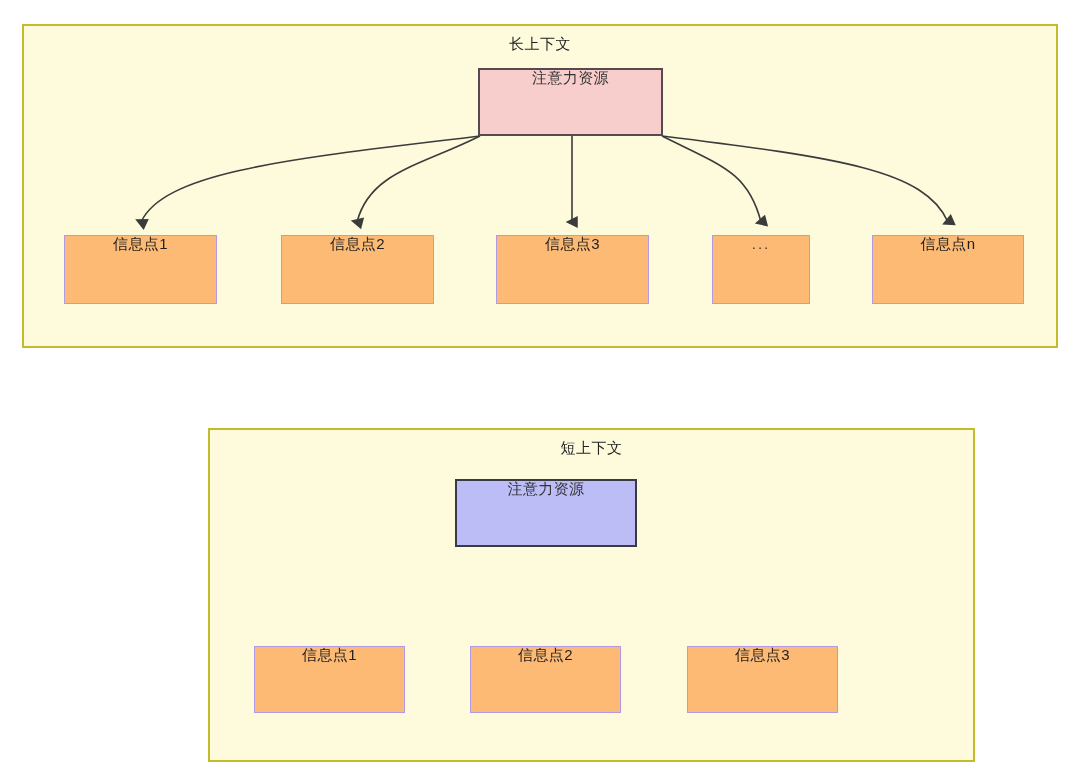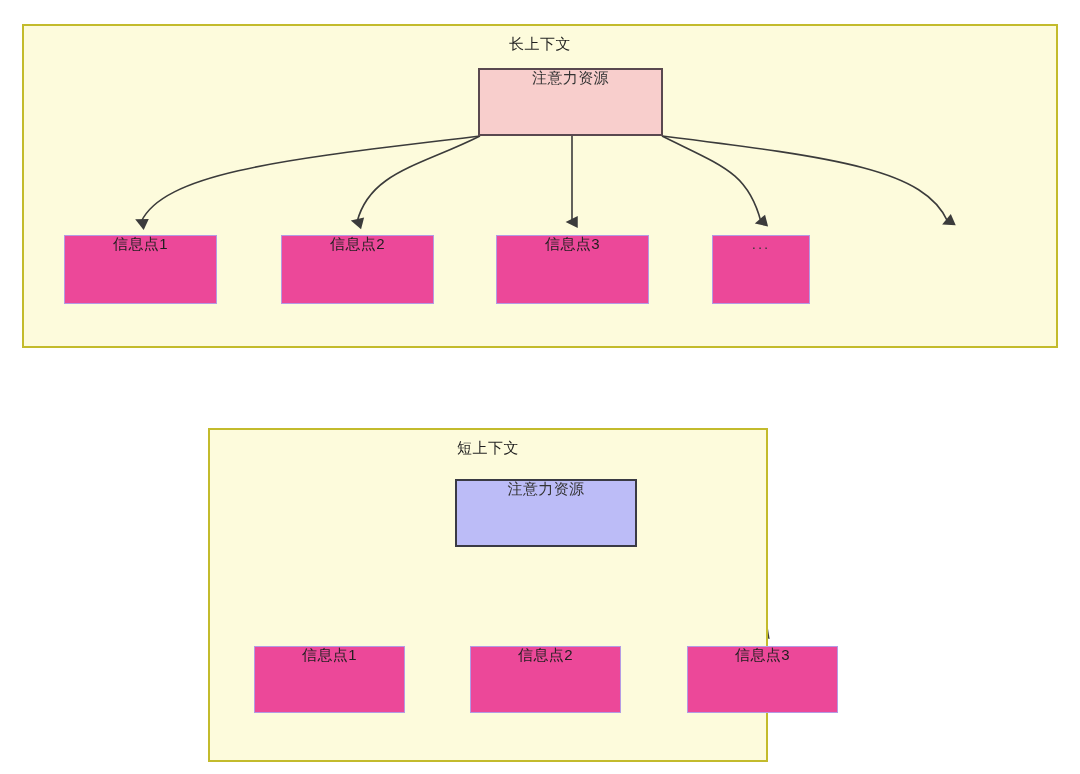--- a/index.html
+++ b/index.html
@@ -28,21 +28,21 @@
   }
   #panel-long {
     left: 22px;
     top: 24px;
     width: 1036px;
     height: 324px;
   }
   #panel-short {
     left: 208px;
     top: 428px;
-    width: 560px;
+    width: 767px;
     height: 334px;
   }
   .panel-title {
     position: absolute;
     left: 0;
     right: 0;
     top: 8px;
     text-align: center;
     font-size: 15px;
     color: #1f1f1f;
@@ -63,21 +63,21 @@
     background: #f8cecc;
     border: 2px solid #59484f;
     color: #333333;
   }
   .node-attention-blue {
     background: #bcbcf7;
     border: 2px solid #3a3a44;
     color: #333333;
   }
   .node-info {
-    background: #ec4899;
+    background: #fdba74;
     border: 1px solid #b49ae4;
     color: #1f1f1f;
   }
   .node-ellipsis {
     color: #3a3a3a;
     letter-spacing: 2px;
     font-size: 15px;
   }
   svg.edges {
     position: absolute;
@@ -136,20 +136,23 @@
   </div>
 
   <div class="node node-info" style="left:496px; top:235px; width:153px; height:69px;">
     <span>信息点3</span>
   </div>
 
   <div class="node node-info" style="left:712px; top:235px; width:98px; height:69px;">
     <span class="node-ellipsis">...</span>
   </div>
 
+  <div class="node node-info" style="left:872px; top:235px; width:152px; height:69px;">
+    <span>信息点n</span>
+  </div>
 
   <div class="panel" id="panel-short">
     <div class="panel-title">短上下文</div>
   </div>
 
   <div class="node node-attention-blue" id="node-short-attention" style="left:455px; top:479px; width:182px; height:68px;">
     <span>注意力资源</span>
   </div>
 
   <div class="node node-info" style="left:254px; top:646px; width:151px; height:67px;">

